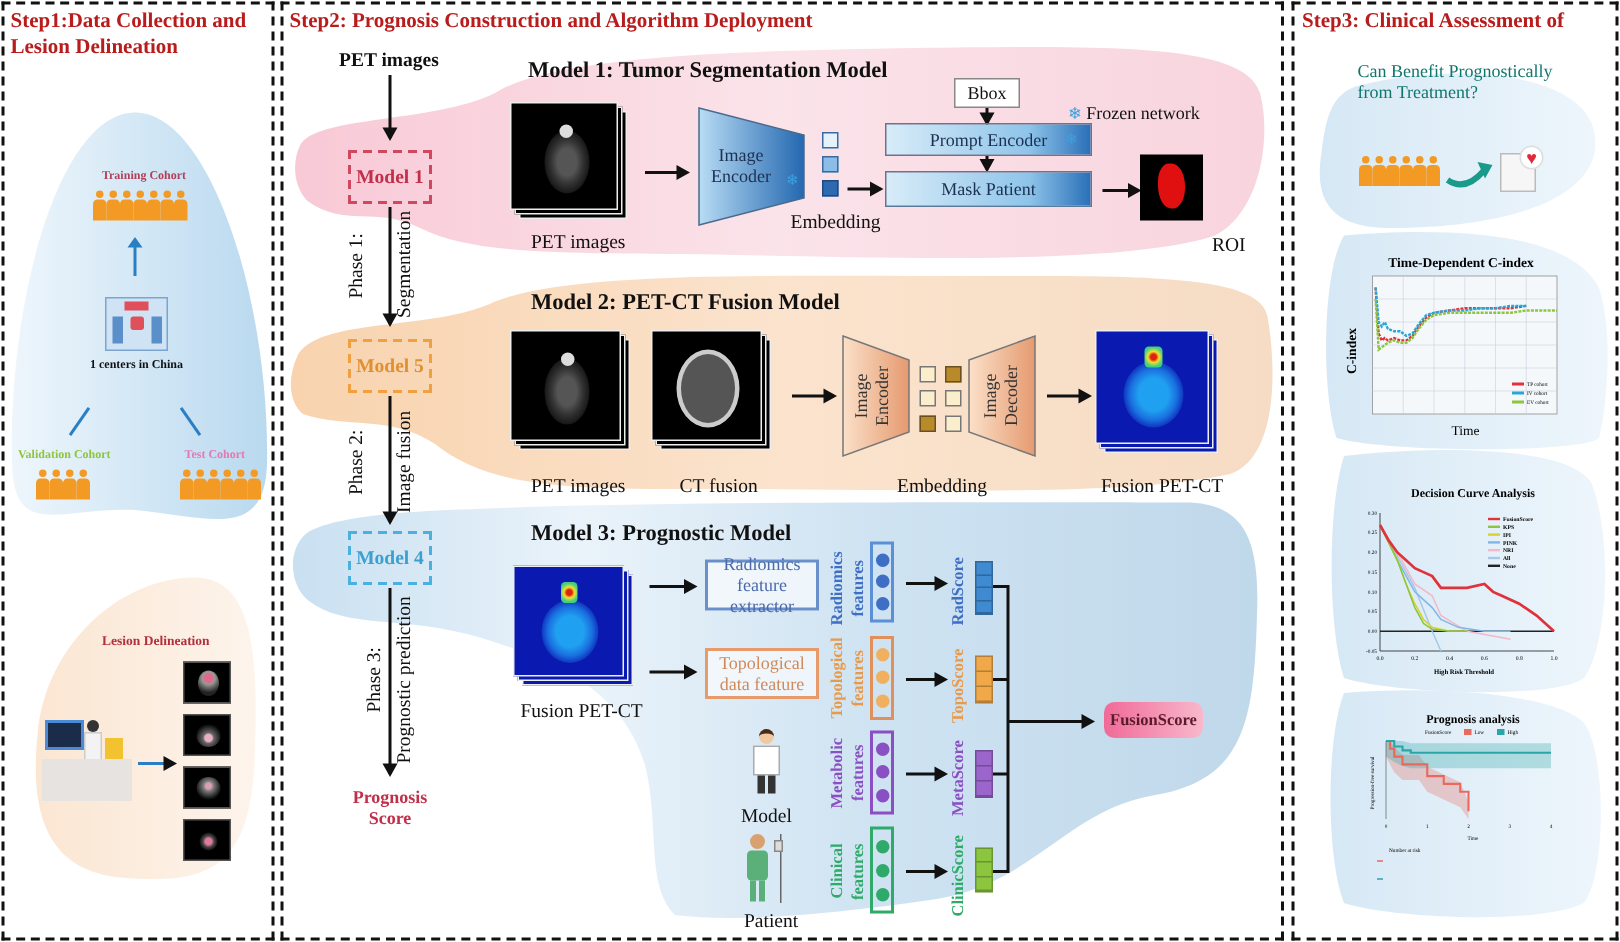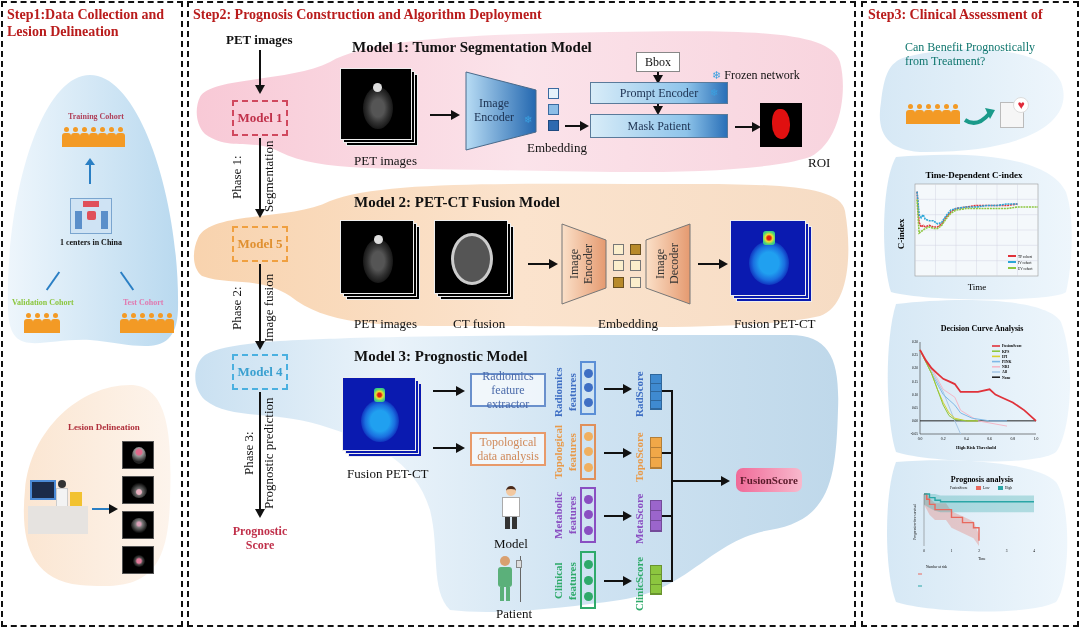--- a/index.html
+++ b/index.html
@@ -173,21 +173,21 @@
 <div class="arrow-v" style="left:259px; top:264px; height:84px;"></div>
 <div class="vtext" style="left:230px; top:270px; font-size:13px; height:76px; line-height:14px;">Phase 2:</div>
 <div class="vtext" style="left:262px; top:270px; font-size:13px; height:76px; line-height:14px;">Image fusion</div>
 
 <div class="model-box" style="left:232px; top:354px; width:56px; height:36px; border-color:#4ab0e0; color:#3aa0d0;">Model 4</div>
 <div class="arrow-v" style="left:259px; top:392px; height:124px;"></div>
 <div class="vtext" style="left:242px; top:396px; font-size:13px; height:114px; line-height:14px;">Phase 3:</div>
 <div class="vtext" style="left:262px; top:396px; font-size:13px; height:114px; line-height:14px;">Prognostic prediction</div>
 
 <div class="label bold center" style="left:225px; top:524px; width:70px; font-size:12px; line-height:14px; color:#c0304a;">
-  <div>Prognostic</div>
+  <div>Prognosis</div>
   <div>Score</div>
 </div>
 
 <div class="label bold" style="left:352px; top:39px; font-size:15px;">Model 1: Tumor Segmentation Model</div>
 
 <div class="abs" style="left:340px; top:68px; width:80px; height:80px;">
   <div class="abs" style="left:6px; top:6px; width:72px; height:72px; background:#000; border:1px solid #eee;"></div>
   <div class="abs" style="left:3px; top:3px; width:72px; height:72px; background:#000; border:1px solid #eee;"></div>
   <div class="abs" style="left:0; top:0; width:72px; height:72px; background:#000; border:1px solid #eee;">
     <div style="position:absolute; left:22px; top:18px; width:30px; height:42px; border-radius:50%; background:radial-gradient(ellipse at 50% 50%, #555 0 30%, #333 50%, #111 75%);"></div>
@@ -327,21 +327,21 @@
 
 <div class="rect-box" style="left:470px; top:373px; width:76px; height:34px; border-color:#6a90cc; color:#4a6aaa;">
   <div>
       <div>Radiomics</div>
       <div>feature extractor</div>
     </div>
 </div>
 <div class="rect-box" style="left:470px; top:432px; width:76px; height:34px; border-color:#e89a6a; color:#d08a5a;">
   <div>
       <div>Topological</div>
-      <div>data analysis</div>
+      <div>data feature</div>
     </div>
 </div>
 
 <div class="vtext bold" style="left:552px; top:364px; height:56px; font-size:11px; line-height:12px; color:#3f6fc4;">
   <span>Radiomics</span>
 </div>
 <div class="vtext bold" style="left:566px; top:364px; height:56px; font-size:11px; line-height:12px; color:#3f6fc4;">features</div>
 <div class="feat-box" style="left:580px; top:361px; width:16px; height:54px; border-color:#5b8fd6;">
   <div class="dot" style="background:#3f6fc4;"></div>
     <div class="dot" style="background:#3f6fc4;"></div>

